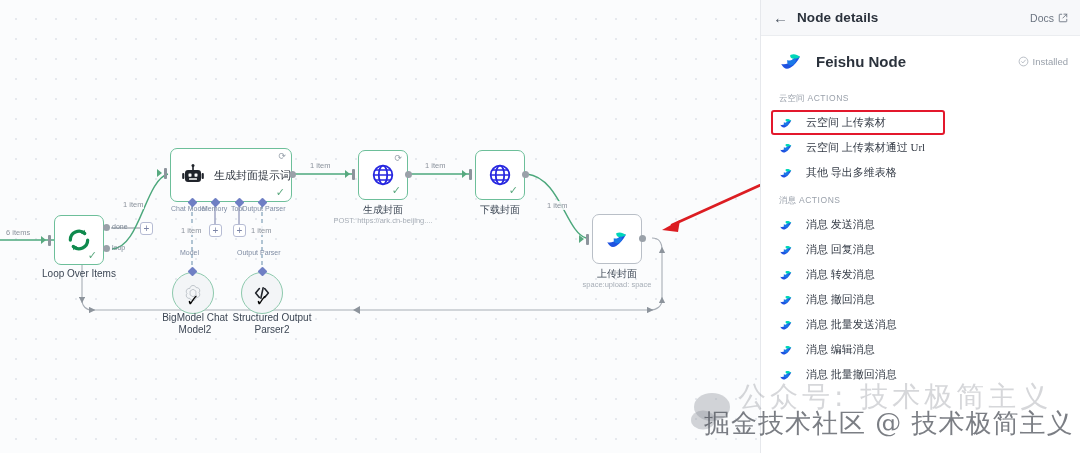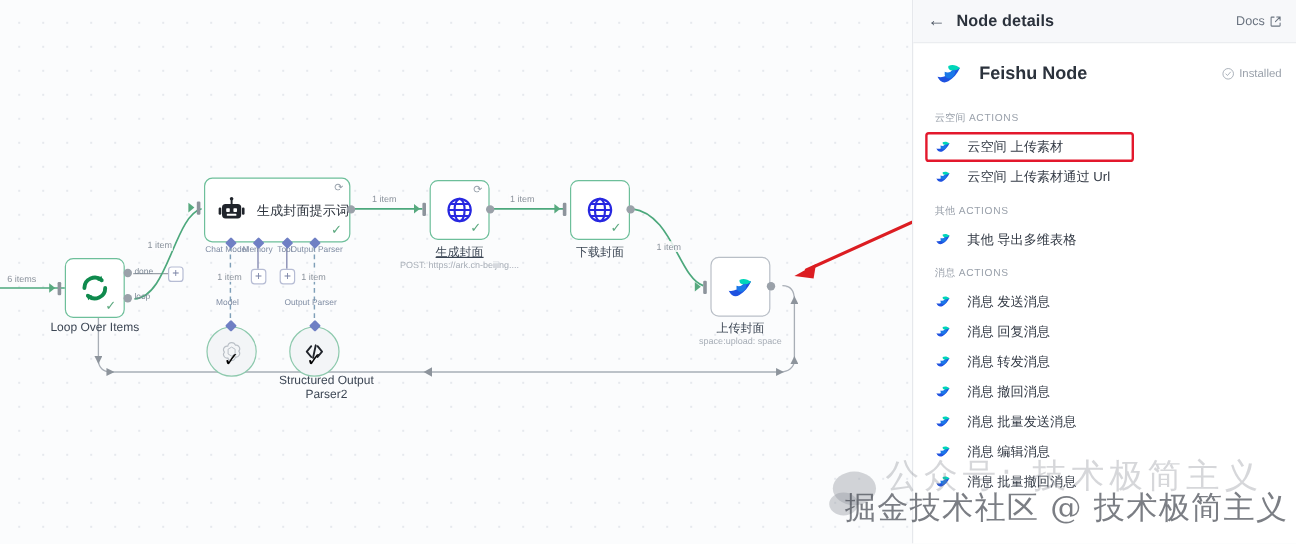--- a/index.html
+++ b/index.html
@@ -175,25 +175,26 @@
     font-size: 9.5px; color: #99a0aa;
   }
   .section-head {
     font-size: 8.5px;
     color: #9aa1ab;
     letter-spacing: .55px;
     padding: 10px 0 5px 6px;
   }
   .section-head .cn { letter-spacing: 0; }
   .action-item {
-    display: flex; align-items: flex-start;
+    display: flex; align-items: flex-end;
     padding: 5px 0 5px 8px;
     margin: 0 -2px;
     border-radius: 4px;
     cursor: pointer;
+    font-family: Liberation Serif, serif;
   }
   .action-item .label {
     font-size: 11px; color: #333a45; margin-left: 13px;
   }
   .action-item.highlighted {
     border: 2px solid #e3182c;
     border-radius: 3px;
     padding: 3px 0 3px 6px;
     margin-right: 123px;
   }
@@ -330,35 +331,36 @@
     </div>
     <div class="diamond" style="left:259px; top:268px;"></div>
     <div class="circle-node" style="left:241px; top:272px;">
       <svg width="20" height="18" viewBox="0 0 24 24">
         <path d="M8.5 6 L3.5 12 L8.5 18" stroke="#20242b" stroke-width="2.1" fill="none" stroke-linecap="round" stroke-linejoin="round"></path>
         <path d="M15.5 6 L20.5 12 L15.5 18" stroke="#20242b" stroke-width="2.1" fill="none" stroke-linecap="round" stroke-linejoin="round"></path>
         <path d="M13.5 5 L10.5 19" stroke="#20242b" stroke-width="2.1" fill="none" stroke-linecap="round"></path>
       </svg>
       <span class="chk">✓</span>
     </div>
+    <div class="node-label" style="left:152px; top:312px; width:86px; line-height:12px; white-space:normal;">BigModel Chat Model2</div>
     <div class="node-label" style="left:229px; top:312px; width:86px; line-height:12px; white-space:normal;">Structured Output Parser2</div>
 
     <div class="node" style="left:358px; top:150px; width:50px; height:50px;">
       <svg width="24" height="24" viewBox="0 0 24 24">
         <circle cx="12" cy="12" r="9.3" fill="none" stroke="#2727e0" stroke-width="1.8"></circle>
         <ellipse cx="12" cy="12" rx="4.2" ry="9.3" fill="none" stroke="#2727e0" stroke-width="1.8"></ellipse>
         <path d="M2.7 12 H21.3 M4.2 7 H19.8 M4.2 17 H19.8" stroke="#2727e0" stroke-width="1.6"></path>
       </svg>
       <span class="rerun">⟳</span>
       <span class="chk">✓</span>
     </div>
     <div class="in-bar" style="left:352px; top:169px;"></div>
     <div class="in-arrow" style="left:345px; top:170px;"></div>
     <div class="dot-port" style="left:405px; top:171px;"></div>
-    <div class="node-label" style="left:343px; top:203px; width:80px;text-decoration:underline;">生成封面</div>
+    <div class="node-label" style="left:343px; top:203px; width:80px;">生成封面</div>
     <div class="node-sub" style="left:316px; top:216px; width:134px;">POST: https://ark.cn-beijing....</div>
     <div class="edge-label" style="left:424px; top:161px;">1 item</div>
     <div class="edge-label" style="left:309px; top:161px;">1 item</div>
 
     <div class="node" style="left:475px; top:150px; width:50px; height:50px;">
       <svg width="24" height="24" viewBox="0 0 24 24">
         <circle cx="12" cy="12" r="9.3" fill="none" stroke="#2727e0" stroke-width="1.8"></circle>
         <ellipse cx="12" cy="12" rx="4.2" ry="9.3" fill="none" stroke="#2727e0" stroke-width="1.8"></ellipse>
         <path d="M2.7 12 H21.3 M4.2 7 H19.8 M4.2 17 H19.8" stroke="#2727e0" stroke-width="1.6"></path>
       </svg>
@@ -432,21 +434,20 @@
             <span class="label">云空间 上传素材</span>
           </div>
           <div class="action-item">
             <svg width="14" height="14" viewBox="0 0 64 64">
               <path d="M6 40c11 3 20-1 28-10 6-7 13-11 22-10-6 13-15 24-26 30-9 5-18 3-24-10z" fill="#1f52e0"></path>
               <path d="M30 16c9-4 18-2 26 5-7 4-13 6-19 5-5-1-8-4-7-10z" fill="#00d6b9"></path>
               <path d="M22 29c7 3 14 1 21-5 4 6 2 13-5 18-7 4-14 1-16-6z" fill="#1a78e8"></path>
             </svg>
             <span class="label">云空间 上传素材通过 Url</span>
           </div>
-          <div class="section-head"><span class="cn">其他</span> <span>ACTIONS</span></div>
           <div class="action-item">
             <svg width="14" height="14" viewBox="0 0 64 64">
               <path d="M6 40c11 3 20-1 28-10 6-7 13-11 22-10-6 13-15 24-26 30-9 5-18 3-24-10z" fill="#1f52e0"></path>
               <path d="M30 16c9-4 18-2 26 5-7 4-13 6-19 5-5-1-8-4-7-10z" fill="#00d6b9"></path>
               <path d="M22 29c7 3 14 1 21-5 4 6 2 13-5 18-7 4-14 1-16-6z" fill="#1a78e8"></path>
             </svg>
             <span class="label">其他 导出多维表格</span>
           </div>
           <div class="section-head"><span class="cn">消息</span> <span>ACTIONS</span></div>
           <div class="action-item">

